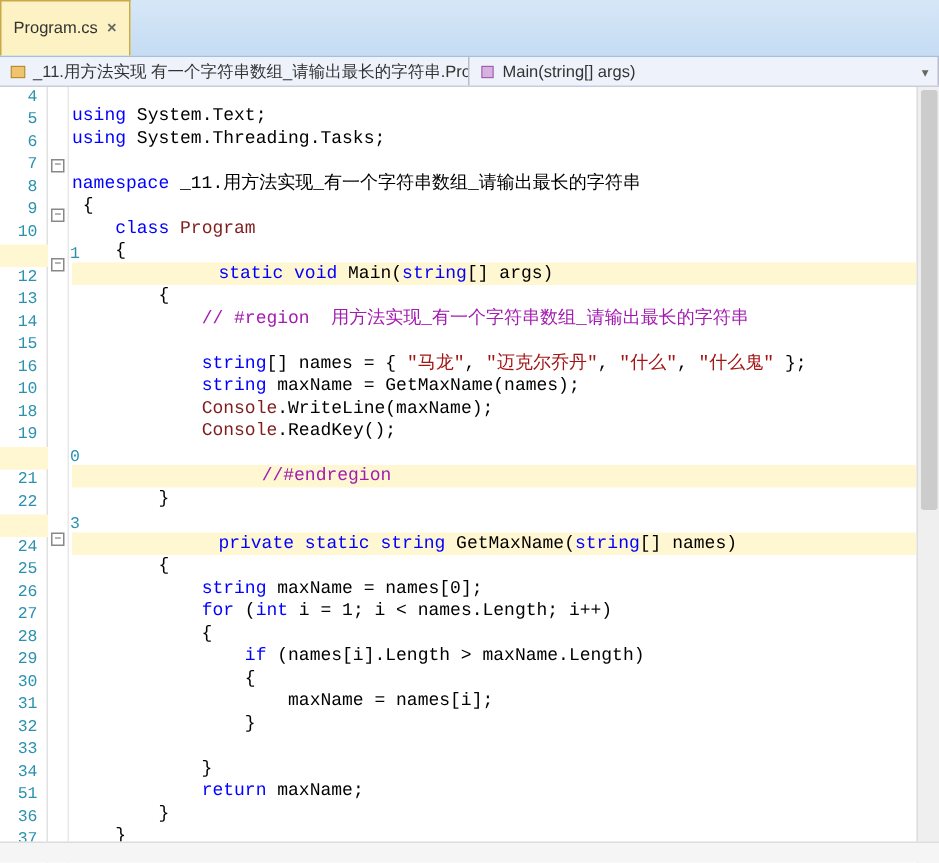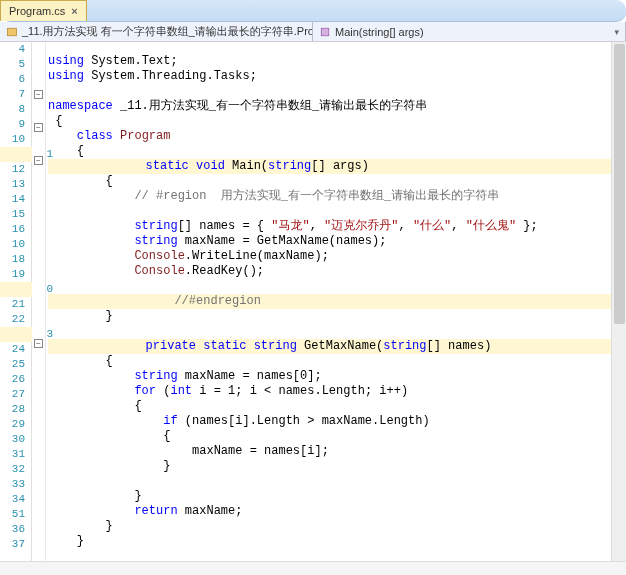--- a/index.html
+++ b/index.html
@@ -1,36 +1,36 @@
 <!DOCTYPE html>
 <html><head>
 <meta charset="utf-8">
 <style>
   * { margin: 0; padding: 0; box-sizing: border-box; }
   body { font-family: Consolas, "Courier New", monospace; font-size: 12px; background: #fff; width: 626px; height: 575px; overflow: hidden; }
-  .tab-bar { background: linear-gradient(#d6e7f7, #c5dcf3); border-bottom: 1px solid #a3c0de; height: 22px; display: flex; align-items: stretch; border-radius: 10px; }
+  .tab-bar { background: linear-gradient(#d6e7f7, #c5dcf3); border-bottom: 1px solid #a3c0de; height: 38px; display: flex; align-items: stretch; }
   .tab { background: #fdf2c3; border: 1px solid #c9a94a; border-bottom: none; padding: 2px 8px; display: flex; align-items: center; gap: 6px; font-size: 11px; font-family: "Segoe UI", sans-serif; color: #333; }
   .tab-close { color: #666; cursor: pointer; font-weight: bold; }
   .breadcrumb-row { display: flex; border-bottom: 1px solid #ccd; background: #eef3fb; height: 20px; }
   .breadcrumb-cell { flex: 1; border-right: 1px solid #bbc; display: flex; align-items: center; padding: 0 6px; gap: 4px; font-size: 11px; font-family: "Segoe UI", sans-serif; color: #333; overflow: hidden; white-space: nowrap; }
   .bc-icon { width: 12px; height: 12px; display: inline-block; flex-shrink: 0; }
   .dropdown-arrow { margin-left: auto; color: #666; font-size: 9px; }
   .editor { display: flex; height: calc(575px - 42px); overflow: hidden; }
   .gutter { background: #fff; border-right: 1px solid #e0e0e0; width: 32px; text-align: right; padding-right: 6px; color: #2b91af; user-select: none; flex-shrink: 0; }
   .gutter-line { height: 15px; line-height: 15px; font-size: 11px; }
   .fold-col { width: 14px; background: #fff; border-right: 1px solid #e8e8e8; flex-shrink: 0; }
   .fold-box { width: 9px; height: 9px; border: 1px solid #888; background: #fff; margin: 3px auto 0; font-size: 8px; line-height: 7px; text-align: center; color: #555; cursor: pointer; }
   .fold-cell { height: 15px; }
   .code { padding-left: 2px; white-space: pre; line-height: 15px; flex: 1; overflow: hidden; margin-top: 12px; }
   .code-line { height: 15px; }
   .hl-line { background: #fff7d1; padding-left: 40px; }
   .kw { color: #0000ff; }
   .type { color: #7f1d1d; }
   .str { color: #a31515; }
-  .cm { color: #737373; }
+  .cm { color: #a21caf; }
   .scrollbar-v { width: 15px; background: #efefef; border-left: 1px solid #ddd; position: relative; flex-shrink: 0; }
   .thumb-v { position: absolute; left: 2px; width: 11px; top: 2px; height: 280px; background: #ccc; border-radius: 2px; }
   .footer { position: absolute; bottom: 0; left: 0; height: 14px; width: 100%; background: #f5f5f5; border-top: 1px solid #ddd; font-size: 10px; font-family: "Segoe UI", sans-serif; color: #666; padding-left: 6px; display: flex; align-items: center; }
 </style>
 </head>
 <body>
 
 <div class="tab-bar">
   <div class="tab">
     <span>Program.cs</span>

